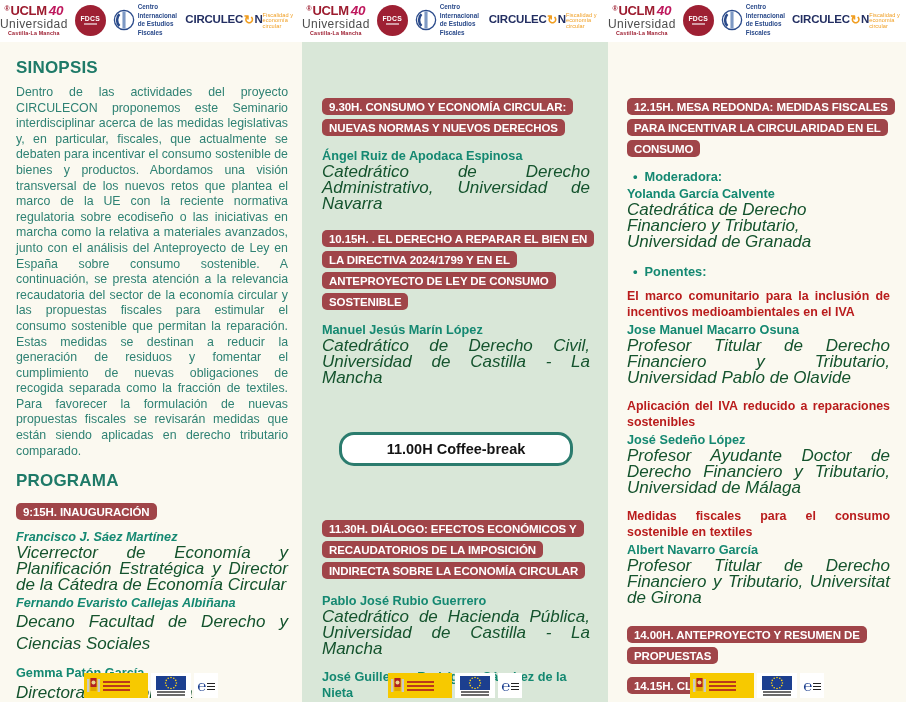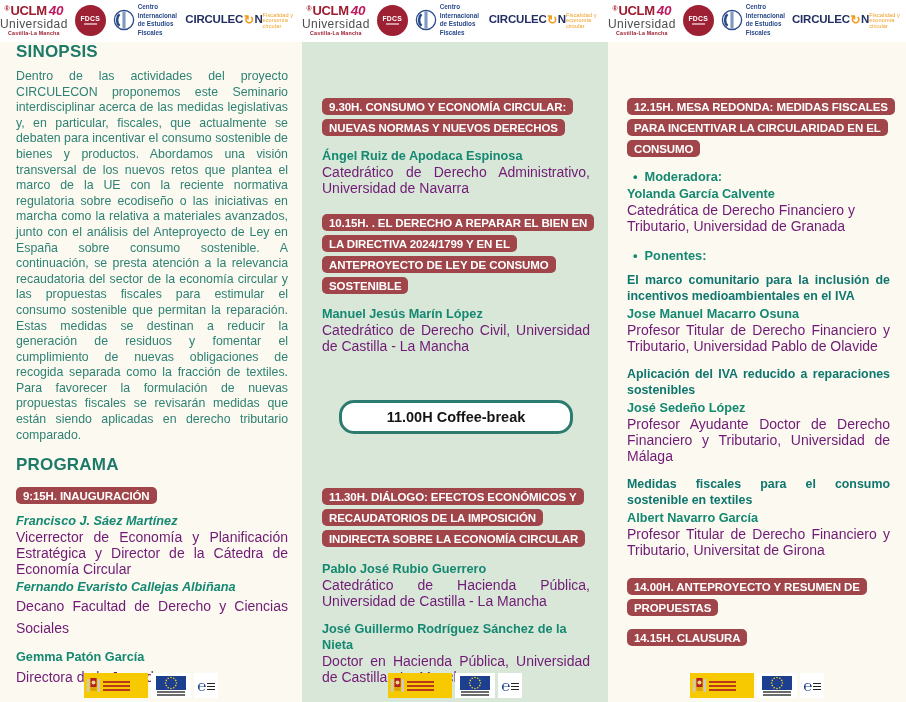--- a/index.html
+++ b/index.html
@@ -45,24 +45,24 @@
   .badge-wrap{margin:0 0 9px 0}
   .badge{
     display:inline;background:#a04549;color:#fff;font-weight:bold;font-size:11.5px;line-height:16.2px;
     padding:2.5px 7px;border-radius:5px;letter-spacing:-.1px;
     -webkit-box-decoration-break:clone;box-decoration-break:clone;
   }
   .badge-block{line-height:21px}
 
   .name{font-size:12.7px;font-weight:bold;color:#148871;line-height:16px}
   .name.ital{font-style:italic}
-  .role{font-size:14px;color:#701a75;line-height:16px}
+  .role{font-size:17px;font-style:italic;color:#14532d;line-height:16px}
   .just{text-align:justify}
   .spk{margin-bottom:10px}
-  .topic{font-size:12.4px;font-weight:bold;color:#0f766e;line-height:15.5px;text-align:justify;margin-bottom:2px}
+  .topic{font-size:12.4px;font-weight:bold;color:#b91c1c;line-height:15.5px;text-align:justify;margin-bottom:2px}
 
   .bullet-row{display:flex;align-items:baseline;gap:7px;margin:0 0 2px 6px}
   .bullet-dot{color:#148871;font-weight:bold;font-size:13px}
   .bullet-label{font-size:12.8px;font-weight:bold;color:#148871}
 
   .coffee{
     width:228px;margin:46px auto 50px auto;background:#fff;border:3px solid #2b7c6e;border-radius:15px;
     text-align:center;font-size:14.5px;font-weight:bold;color:#141414;padding:6px 0;
   }
 
@@ -117,21 +117,21 @@
         <div class="circ-top">
             <span>CIRCULEC</span>
             <span class="circ-o">↻</span>
             <span>N</span>
           </div>
         <div class="circ-tag">Fiscalidad y economía circular</div>
       </div>
     </div>
 
     <div class="panel-body bg-cream">
-      <div class="inner" style="">
+      <div class="inner" style="padding-top:16px">
         <h1 class="sec">SINOPSIS</h1>
         <p class="syn-body">Dentro de las actividades del proyecto CIRCULECON proponemos este Seminario interdisciplinar acerca de las medidas legislativas y, en particular, fiscales, que actualmente se debaten para incentivar el consumo sostenible de bienes y productos. Abordamos una visión transversal de los nuevos retos que plantea el marco de la UE con la reciente normativa regulatoria sobre ecodiseño o las iniciativas en marcha como la relativa a materiales avanzados, junto con el análisis del Anteproyecto de Ley en España sobre consumo sostenible. A continuación, se presta atención a la relevancia recaudatoria del sector de la economía circular y las propuestas fiscales para estimular el consumo sostenible que permitan la reparación. Estas medidas se destinan a reducir la generación de residuos y fomentar el cumplimiento de nuevas obligaciones de recogida separada como la fracción de textiles. Para favorecer la formulación de nuevas propuestas fiscales se revisarán medidas que están siendo aplicadas en derecho tributario comparado.</p>
         <h1 class="sec" style="margin-bottom:8px">PROGRAMA</h1>
         <div class="badge-wrap badge-block"><span class="badge">9:15H. INAUGURACIÓN</span></div>
         <div class="spk" style="margin-bottom:2px">
           <div class="name ital">Francisco J. Sáez Martínez</div>
           <div class="role just">Vicerrector de Economía y Planificación Estratégica y Director de la Cátedra de Economía Circular</div>
         </div>
         <div class="spk" style="margin-bottom:10px">
           <div class="name ital">Fernando Evaristo Callejas Albiñana</div>

